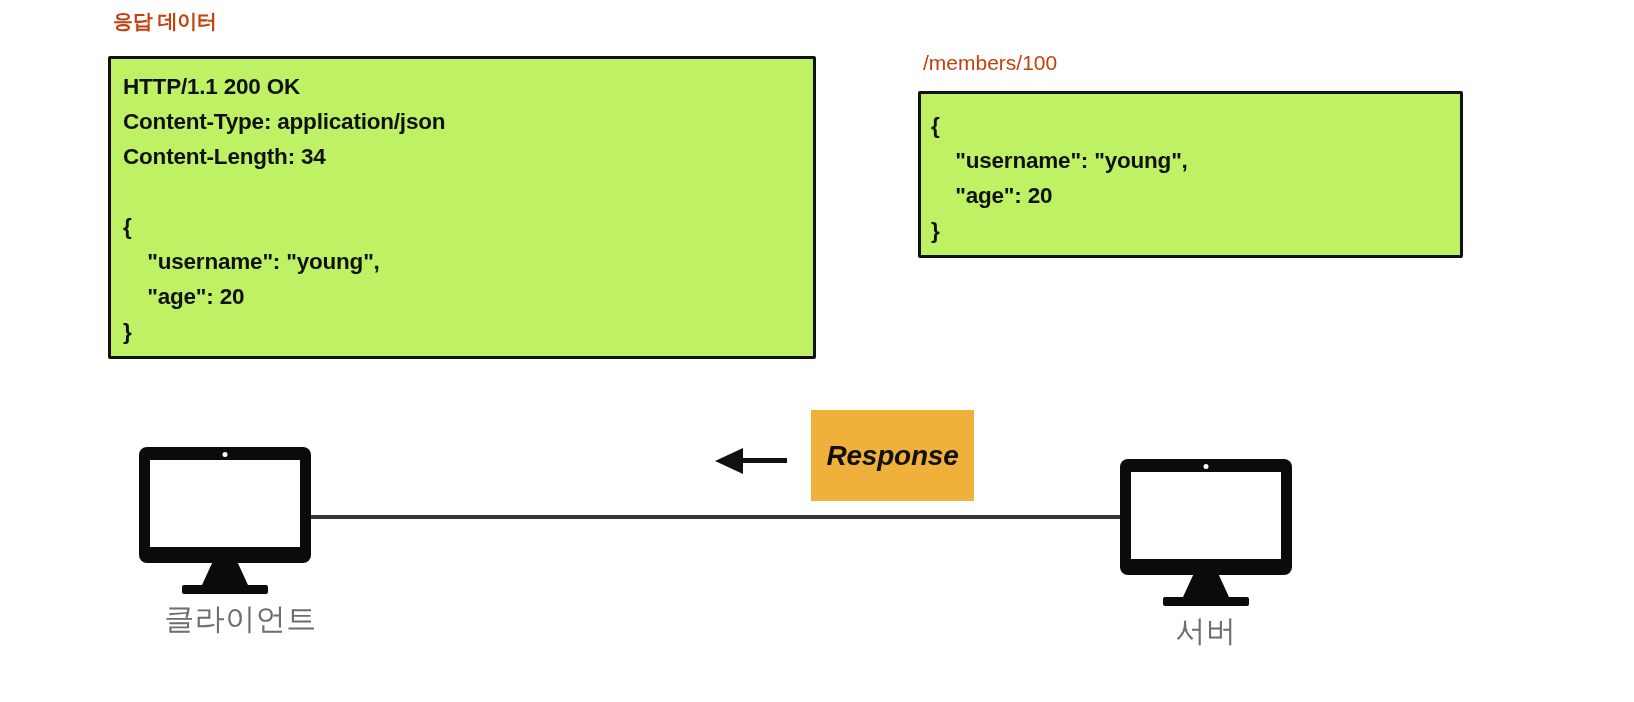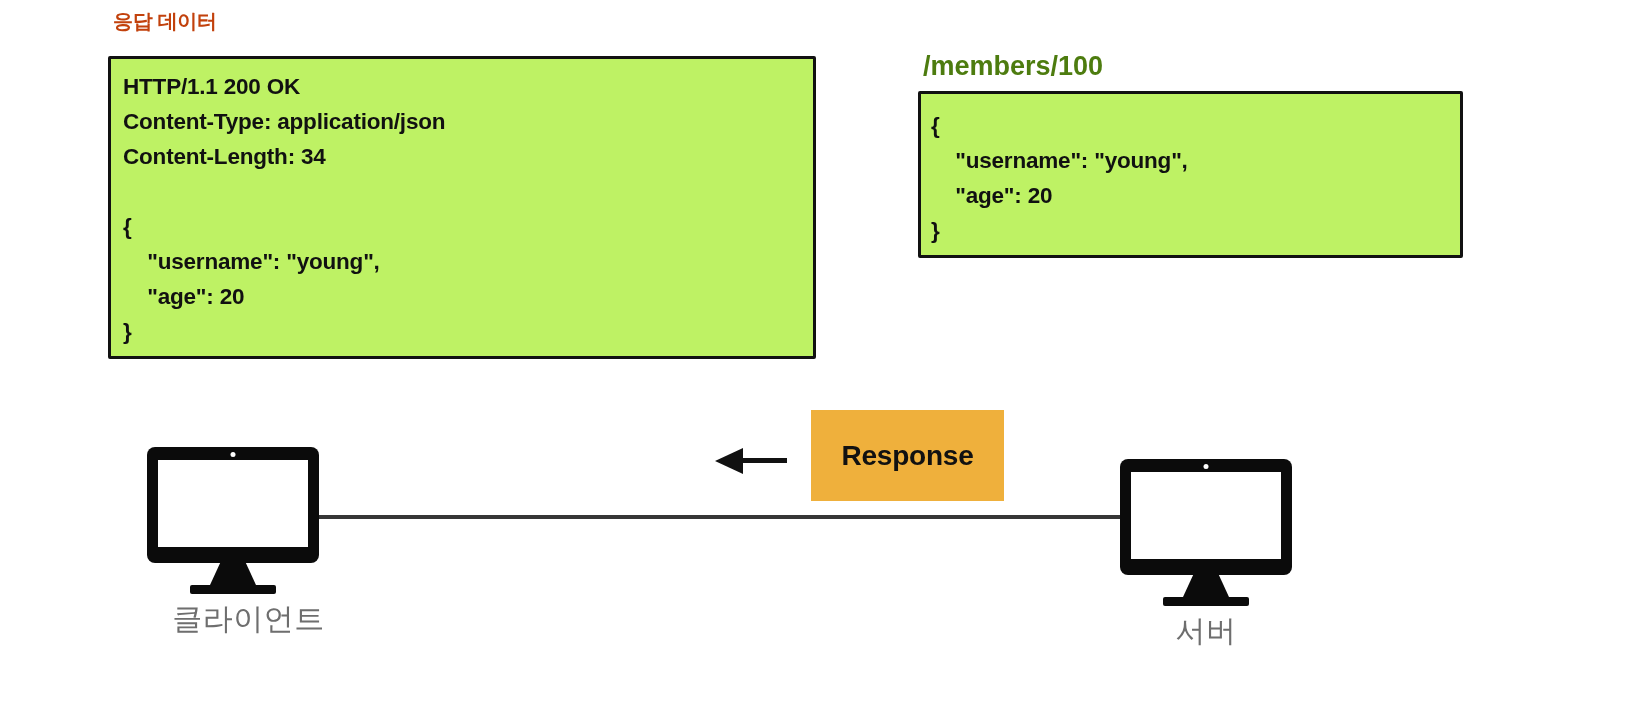--- a/index.html
+++ b/index.html
@@ -63,23 +63,23 @@
     color: #111111;
     white-space: pre;
     letter-spacing: -0.2px;
   }
 
   
   .endpoint-label {
     position: absolute;
     left: 923px;
     top: 51px;
-    font-size: 27px;
-    font-weight: bold;
-    color: #4d7c0f;
+    font-size: 21px;
+    font-weight: normal;
+    color: #c2410c;
     white-space: nowrap;
   }
   #resource-box {
     left: 918px;
     top: 91px;
     width: 545px;
     height: 167px;
   }
   #resource-box .code-block {
     left: 10px;
@@ -145,21 +145,21 @@
   .node-label {
     position: absolute;
     top: 152px;
     width: 100%;
     text-align: center;
     font-size: 30px;
     color: #6e6e6e;
     letter-spacing: 0.5px;
     white-space: nowrap;
   }
-  #client-node { left: 116px; top: 447px; padding-left: 31px; }
+  #client-node { left: 108px; top: 447px; padding-left: 31px; }
   #server-node { left: 1120px; top: 447px; margin-top: 12px; }
 
   
   .arrow {
     position: absolute;
     left: 715px;
     top: 445px;
     width: 72px;
     height: 32px;
   }
@@ -180,29 +180,30 @@
     width: 46px;
     height: 5px;
     background: #111111;
   }
 
   
   .badge {
     position: absolute;
     left: 811px;
     top: 410px;
-    width: 193px;
+    width: 163px;
     height: 91px;
     display: flex;
     align-items: center;
     justify-content: center;
     font-size: 28px;
     font-weight: bold;
     color: #111111;
     letter-spacing: -0.2px;
+    font-style: italic;
   }
 </style>
 </head>
 <body>
 
 <div class="section-title">응답 데이터</div>
 
 <div class="rough-box" id="response-box">
   <div class="code-block">HTTP/1.1 200 OK
 Content-Type: application/json

